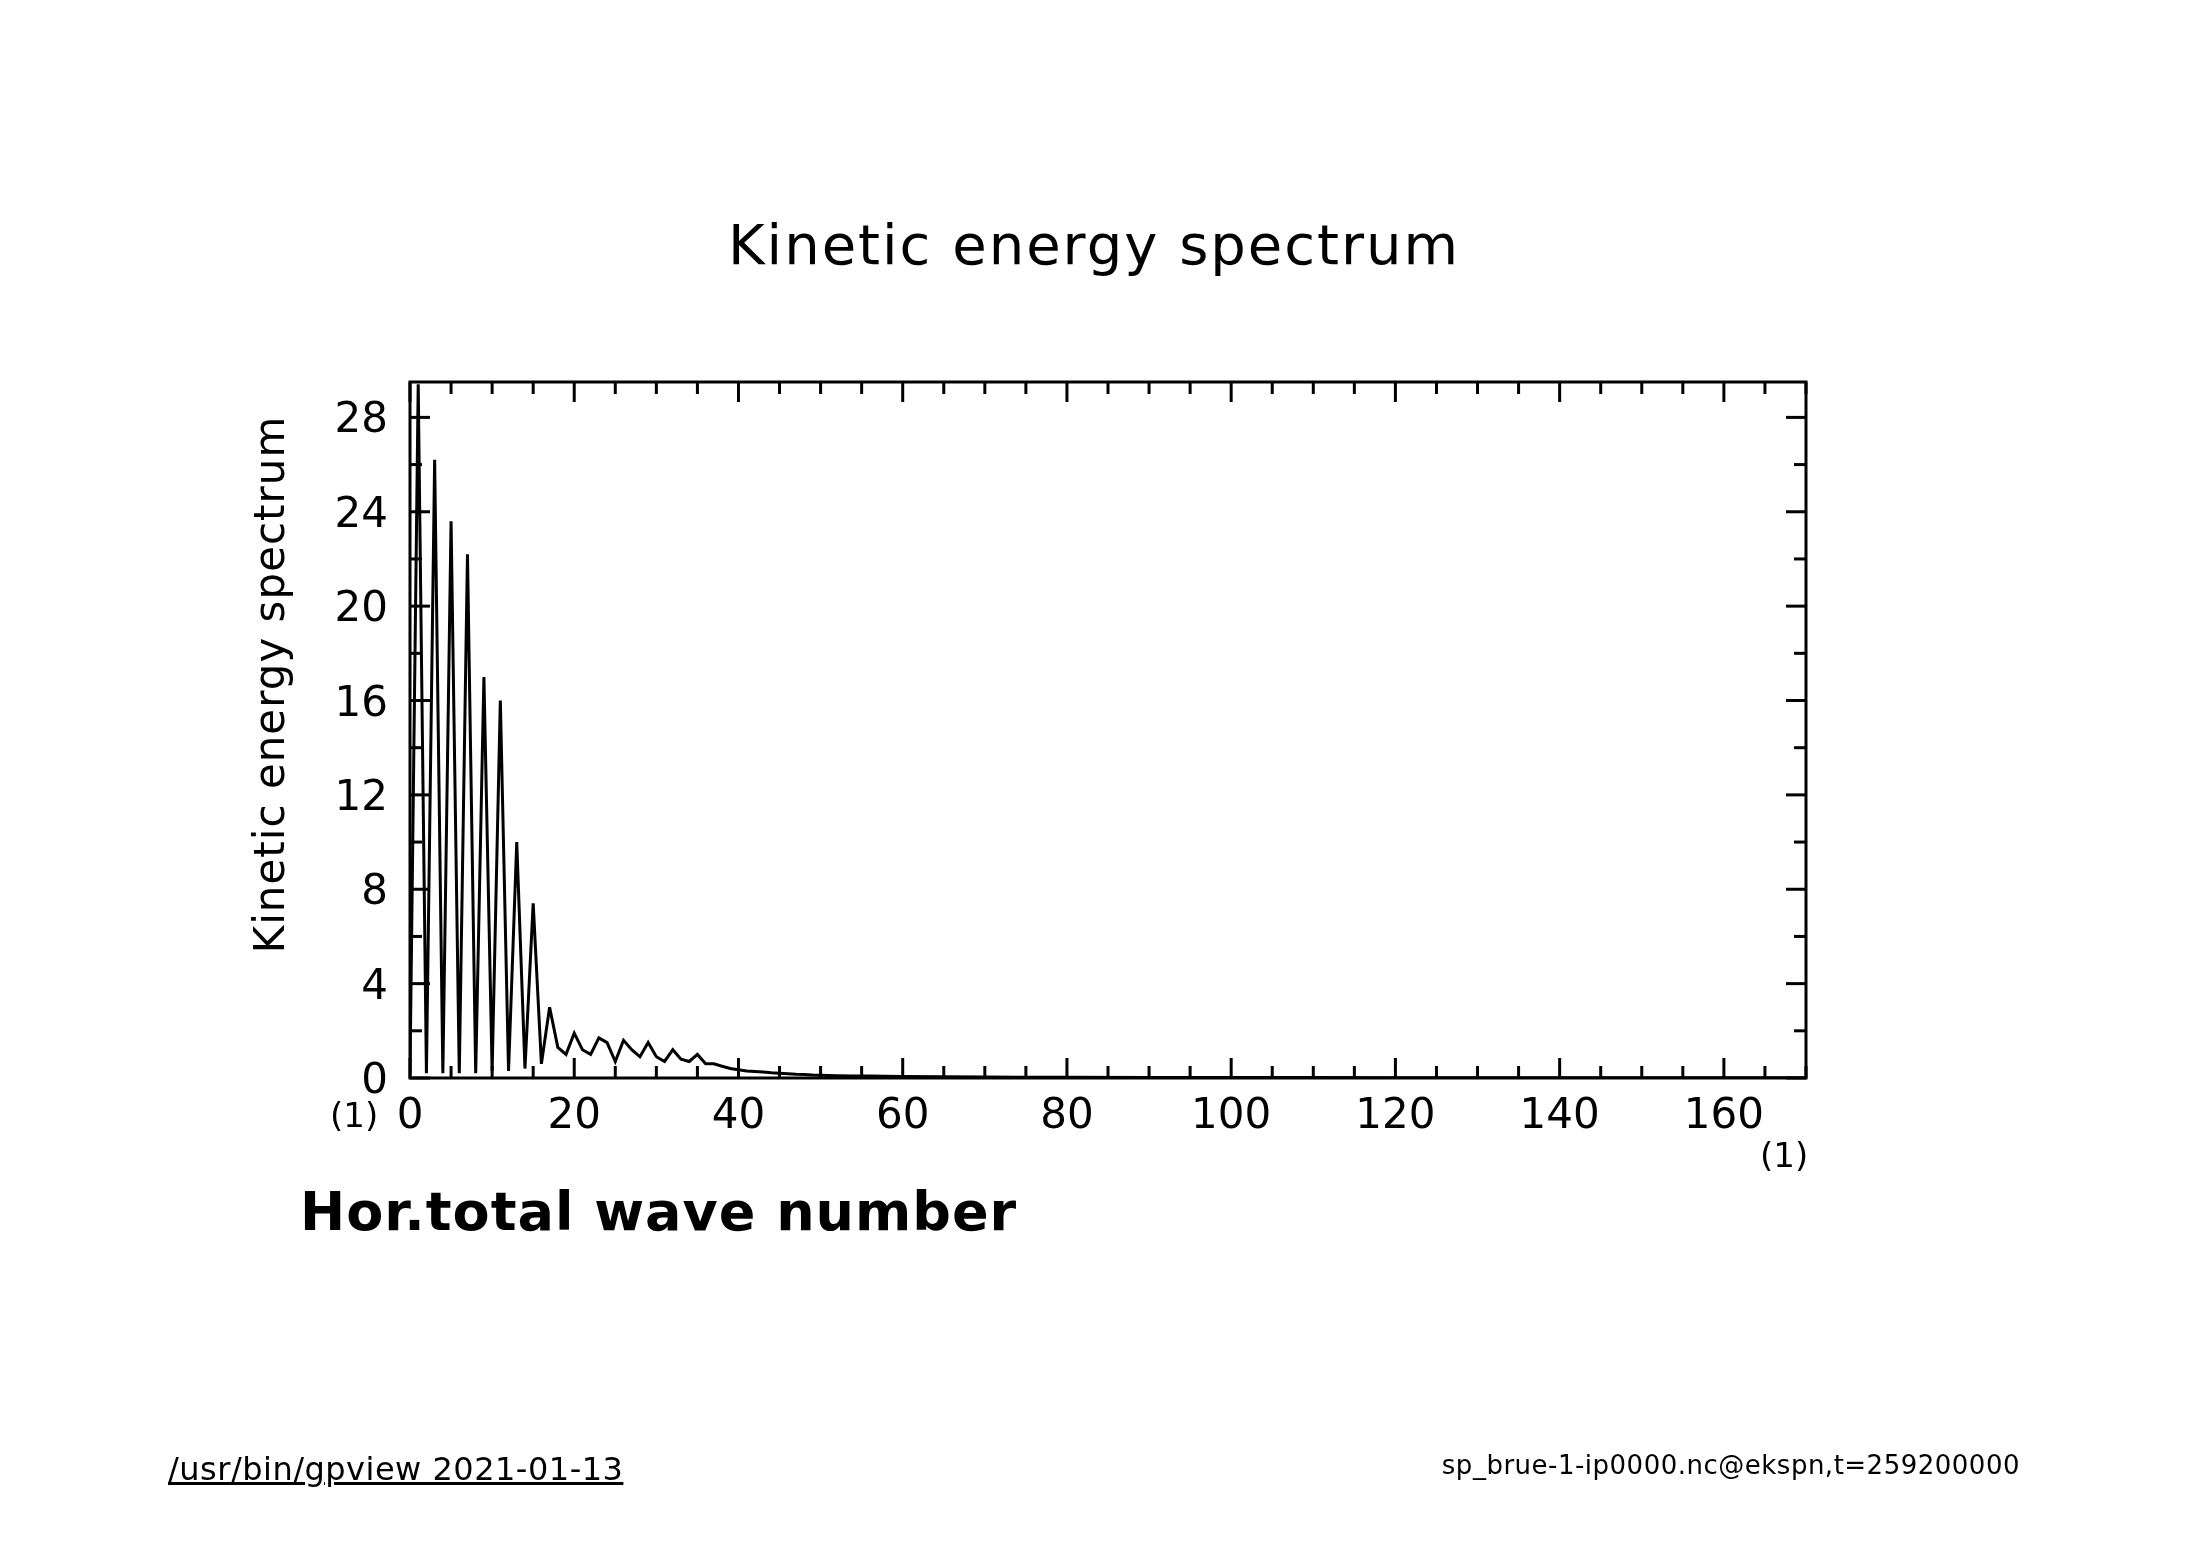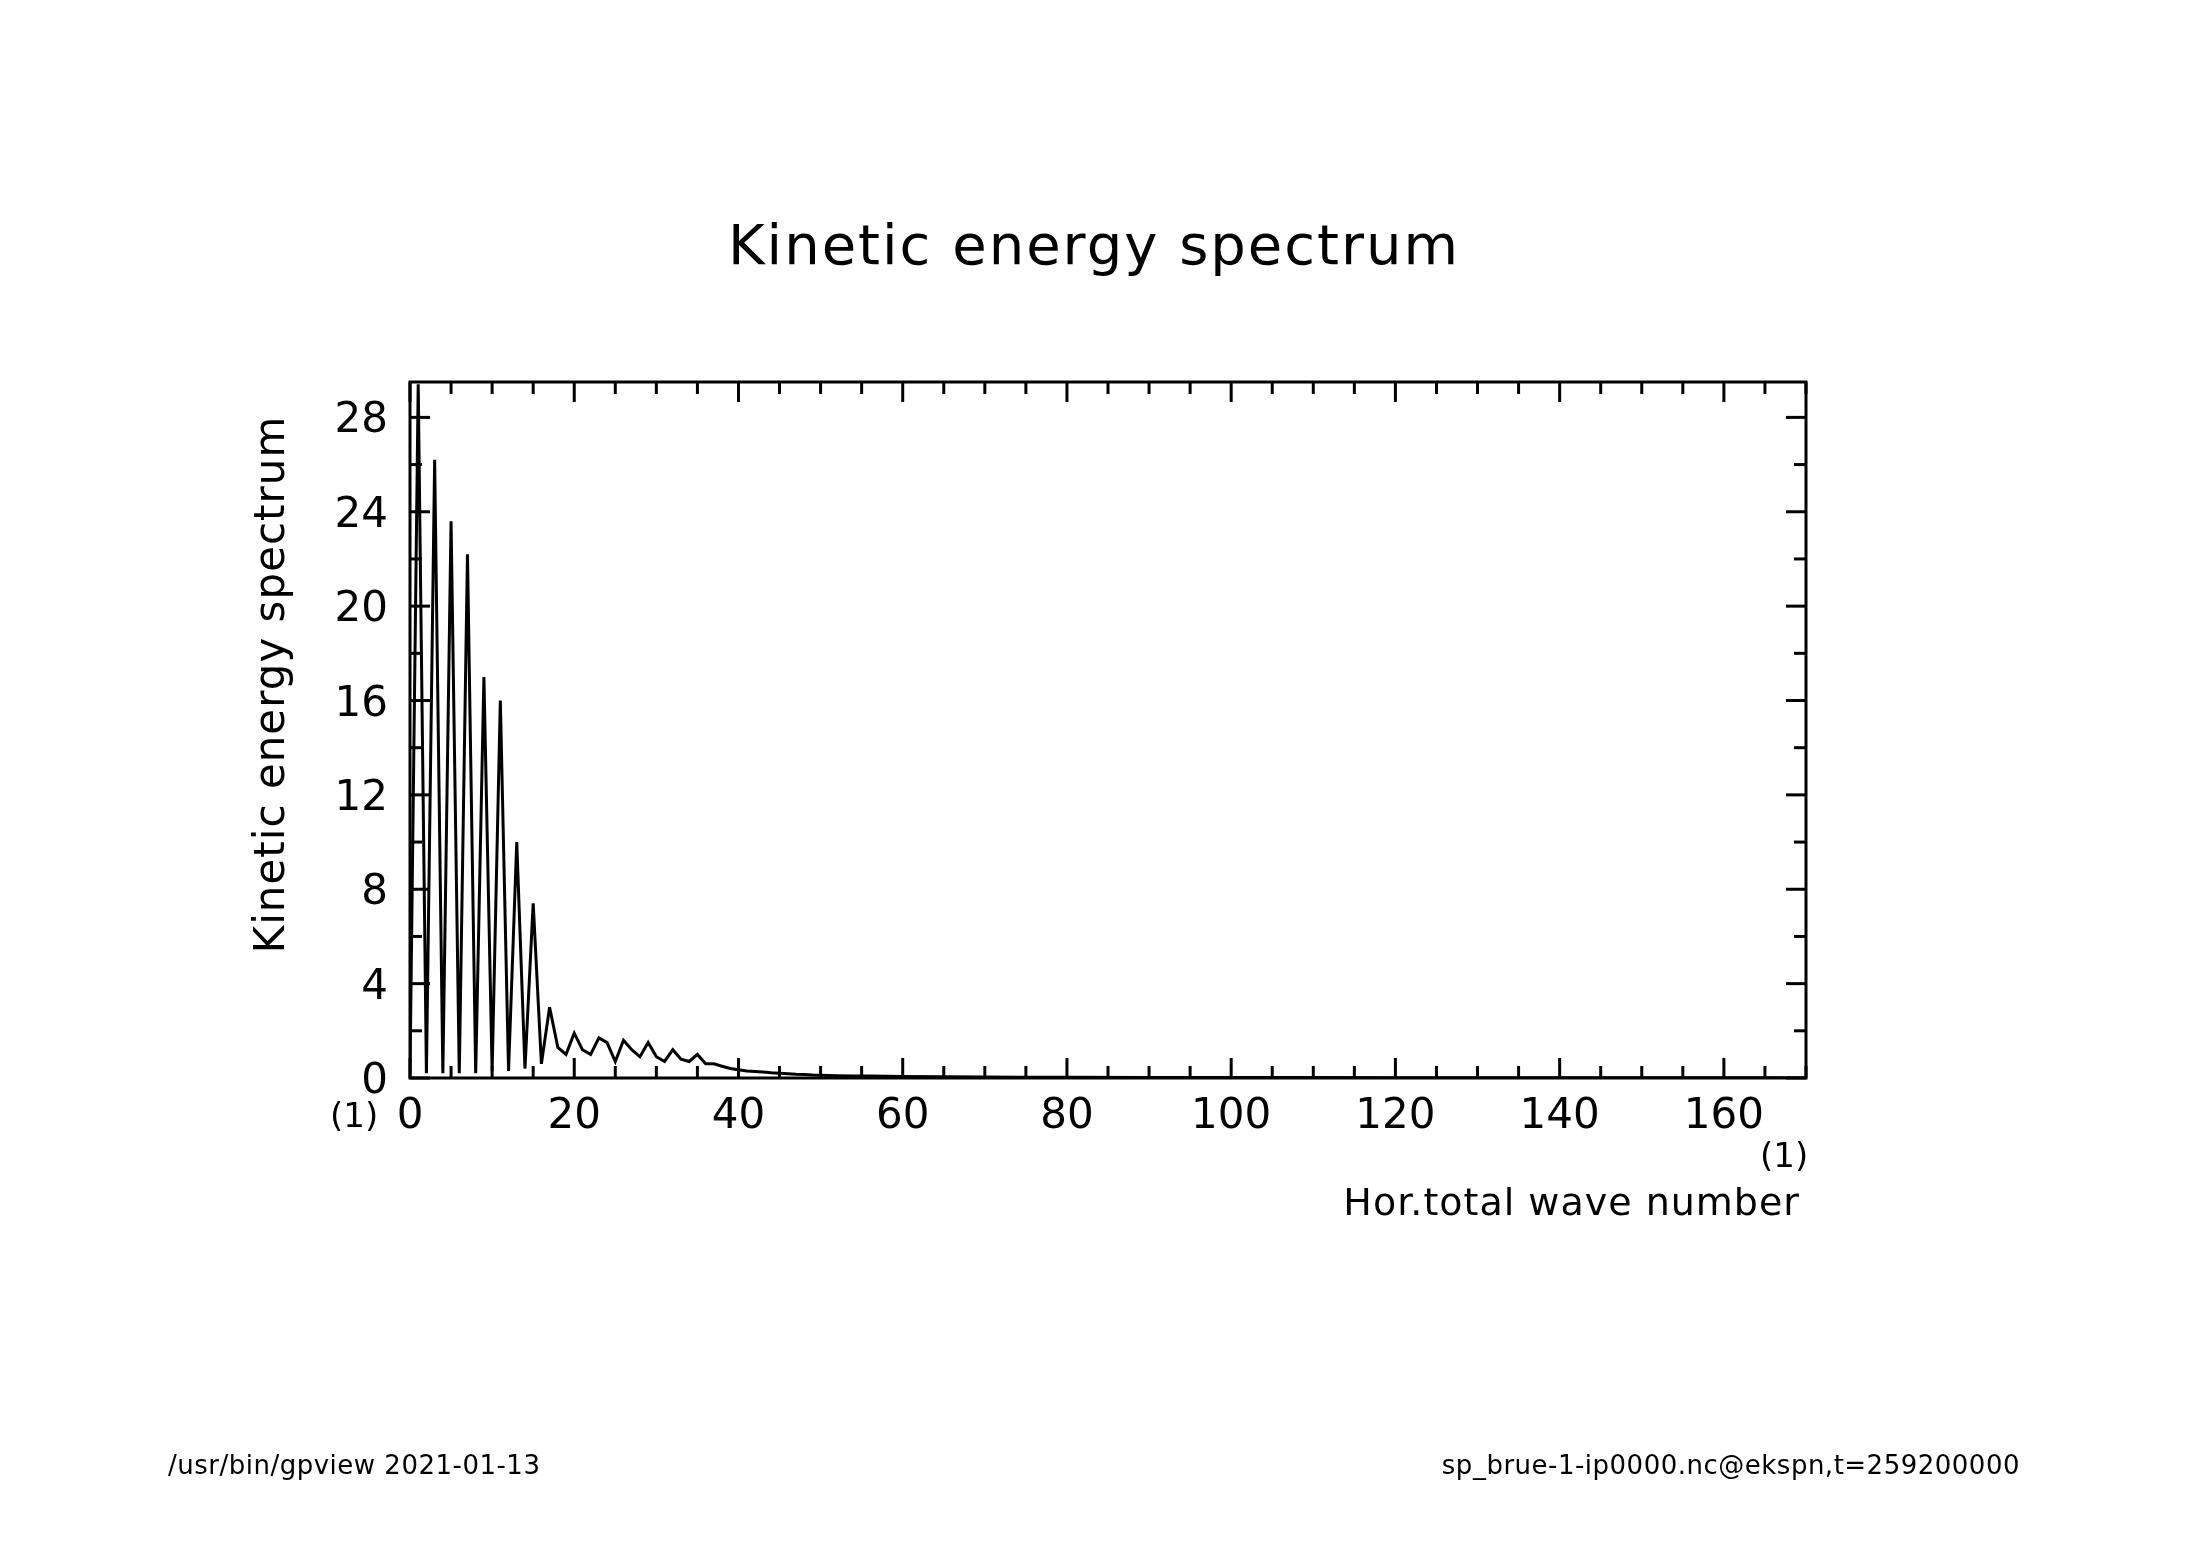--- a/index.html
+++ b/index.html
@@ -40,23 +40,24 @@
     margin-top: 280px;
     text-align: center;
     font-size: 42px;
     letter-spacing: 1px;
   }
   .xlabel {
     position: absolute;
     left: 300px;
     width: 1500px;
     top: 1180px;
-    text-align: right;
-    font-size: 38px;
+    text-align: left;
+    font-size: 54px;
     letter-spacing: 1px;
+    font-weight: bold;
   }
   .unit-left {
     position: absolute;
     left: 330px;
     top: 1095px;
     font-size: 34px;
   }
   .unit-right {
     position: absolute;
     left: 1760px;
@@ -67,22 +68,23 @@
     position: absolute;
     left: 1475px;
     top: 1340px;
     font-size: 36px;
     letter-spacing: 1px;
   }
   .footer-left {
     position: absolute;
     left: 168px;
     top: 1450px;
-    font-size: 26px;
+    font-size: 32px;
     letter-spacing: 0.5px;
+    text-decoration: underline;
   }
   .footer-right {
     position: absolute;
     right: 168px;
     top: 1450px;
     font-size: 26px;
     letter-spacing: 0.5px;
   }
   svg.plot {
     position: absolute;

